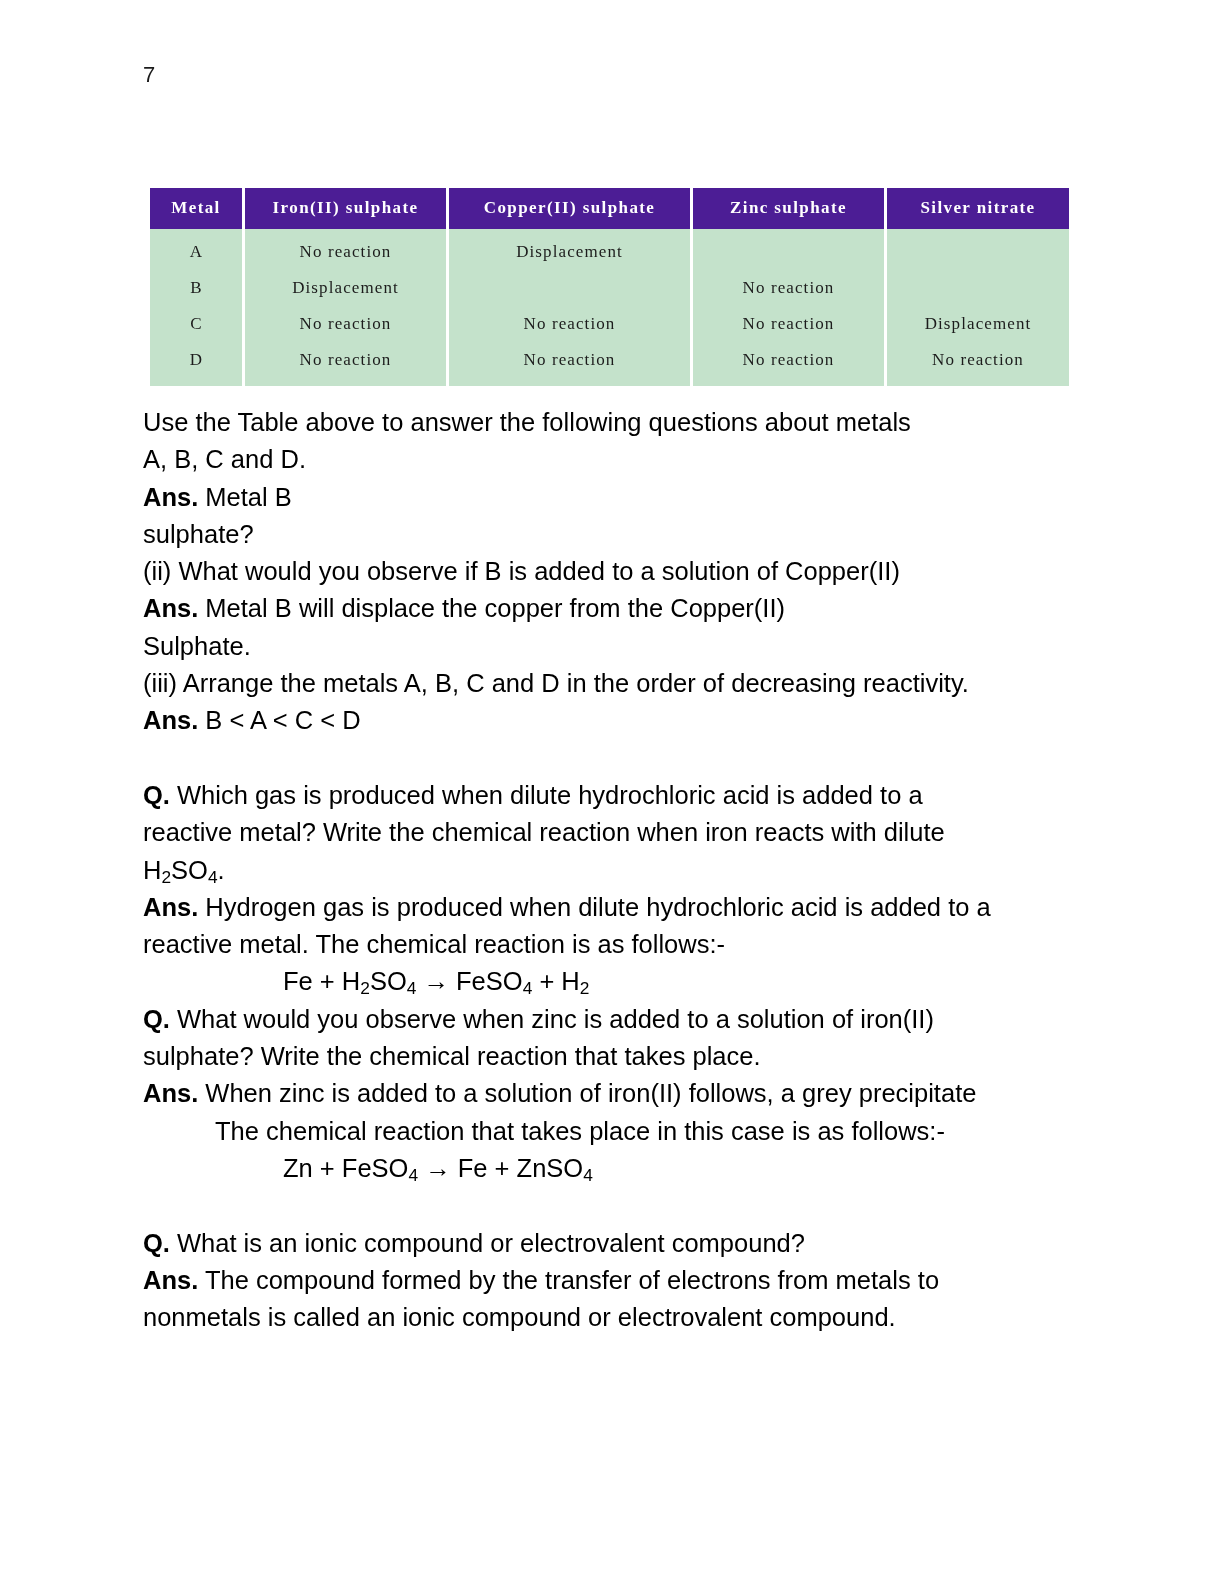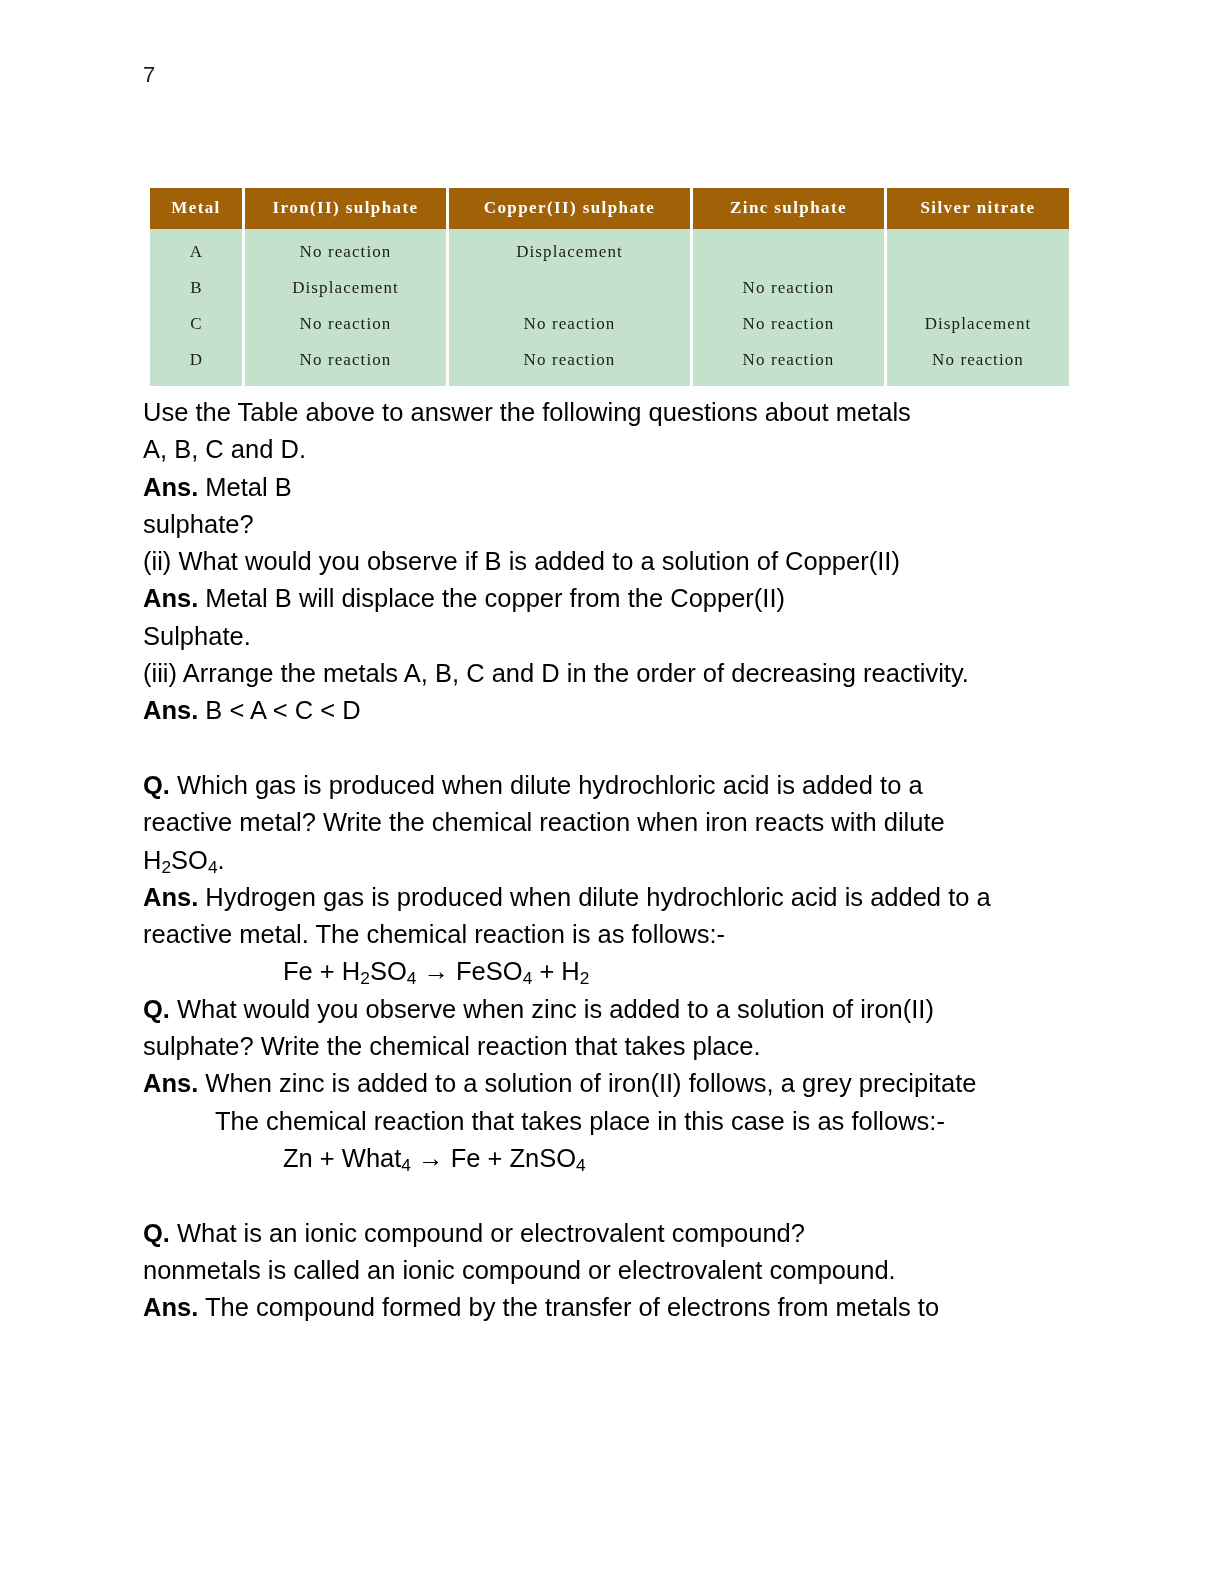--- a/index.html
+++ b/index.html
@@ -42,21 +42,21 @@
     border-spacing: 0;
     font-family: "Liberation Serif", serif;
   }
   .rx-table col.c-metal   { width: 95px; }
   .rx-table col.c-iron    { width: 204px; }
   .rx-table col.c-copper  { width: 244px; }
   .rx-table col.c-zinc    { width: 194px; }
   .rx-table col.c-silver  { width: 182px; }
 
   .rx-table thead th {
-    background: #a16207;
+    background: #4c1d95;
     color: #ffffff;
     font-weight: bold;
     font-size: 17px;
     letter-spacing: 1.4px;
     padding: 10px 4px 11px 4px;
     text-align: center;
     vertical-align: middle;
     border-right: 3px solid #ffffff;
     white-space: nowrap;
   }
@@ -76,21 +76,21 @@
   }
   .rx-table tbody td:last-child { border-right: none; }
   .rx-table tbody tr:first-child td { padding-top: 8px; }
   .rx-table tbody tr:last-child  td { padding-bottom: 11px; }
   .rx-table tbody td.metal-col { letter-spacing: 0; }
 
   
   .content {
     position: absolute;
     left: 143px;
-    top: 394px;
+    top: 404px;
     width: 950px;
   }
   .line {
     font-size: 25.5px;
     line-height: 37.3px;
     white-space: pre-wrap;
     color: #000000;
     font-family: "Liberation Sans", sans-serif;
   }
   .line b { font-weight: bold; }
@@ -184,23 +184,23 @@
     <div class="line">reactive metal. The chemical reaction is as follows:-</div>
 
     <div class="line indent-eq"><span>Fe + H</span><sub>2</sub><span>SO</span><sub>4</sub><span> → FeSO</span><sub>4</sub><span> + H</span><sub>2</sub></div>
 
     <div class="line"><b>Q.</b><span> What would you observe when zinc is added to a solution of iron(II)</span></div>
     <div class="line">sulphate? Write the chemical reaction that takes place.</div>
 
     <div class="line"><b>Ans.</b><span> When zinc is added to a solution of iron(II) follows, a grey precipitate</span></div>
     <div class="line indent-txt">The chemical reaction that takes place in this case is as follows:-</div>
 
-    <div class="line indent-eq"><span>Zn + What</span><sub>4</sub><span> → Fe + ZnSO</span><sub>4</sub></div>
+    <div class="line indent-eq"><span>Zn + FeSO</span><sub>4</sub><span> → Fe + ZnSO</span><sub>4</sub></div>
 
     <div class="spacer"></div>
 
     <div class="line"><b>Q.</b><span> What is an ionic compound or electrovalent compound?</span></div>
+    <div class="line"><b>Ans.</b><span> The compound formed by the transfer of electrons from metals to</span></div>
     <div class="line">nonmetals is called an ionic compound or electrovalent compound.</div>
-    <div class="line"><b>Ans.</b><span> The compound formed by the transfer of electrons from metals to</span></div>
 
   </div>
 
 </div>
 
 </body></html>

